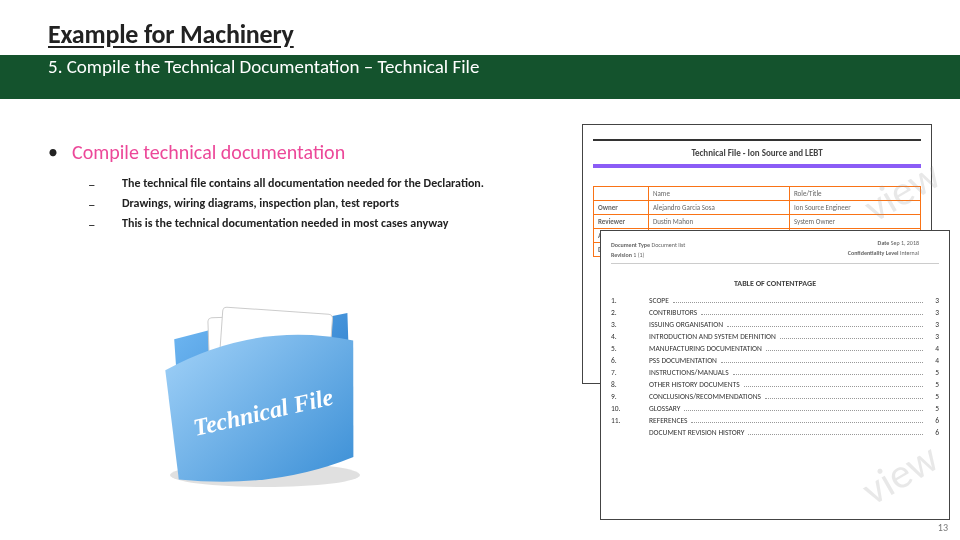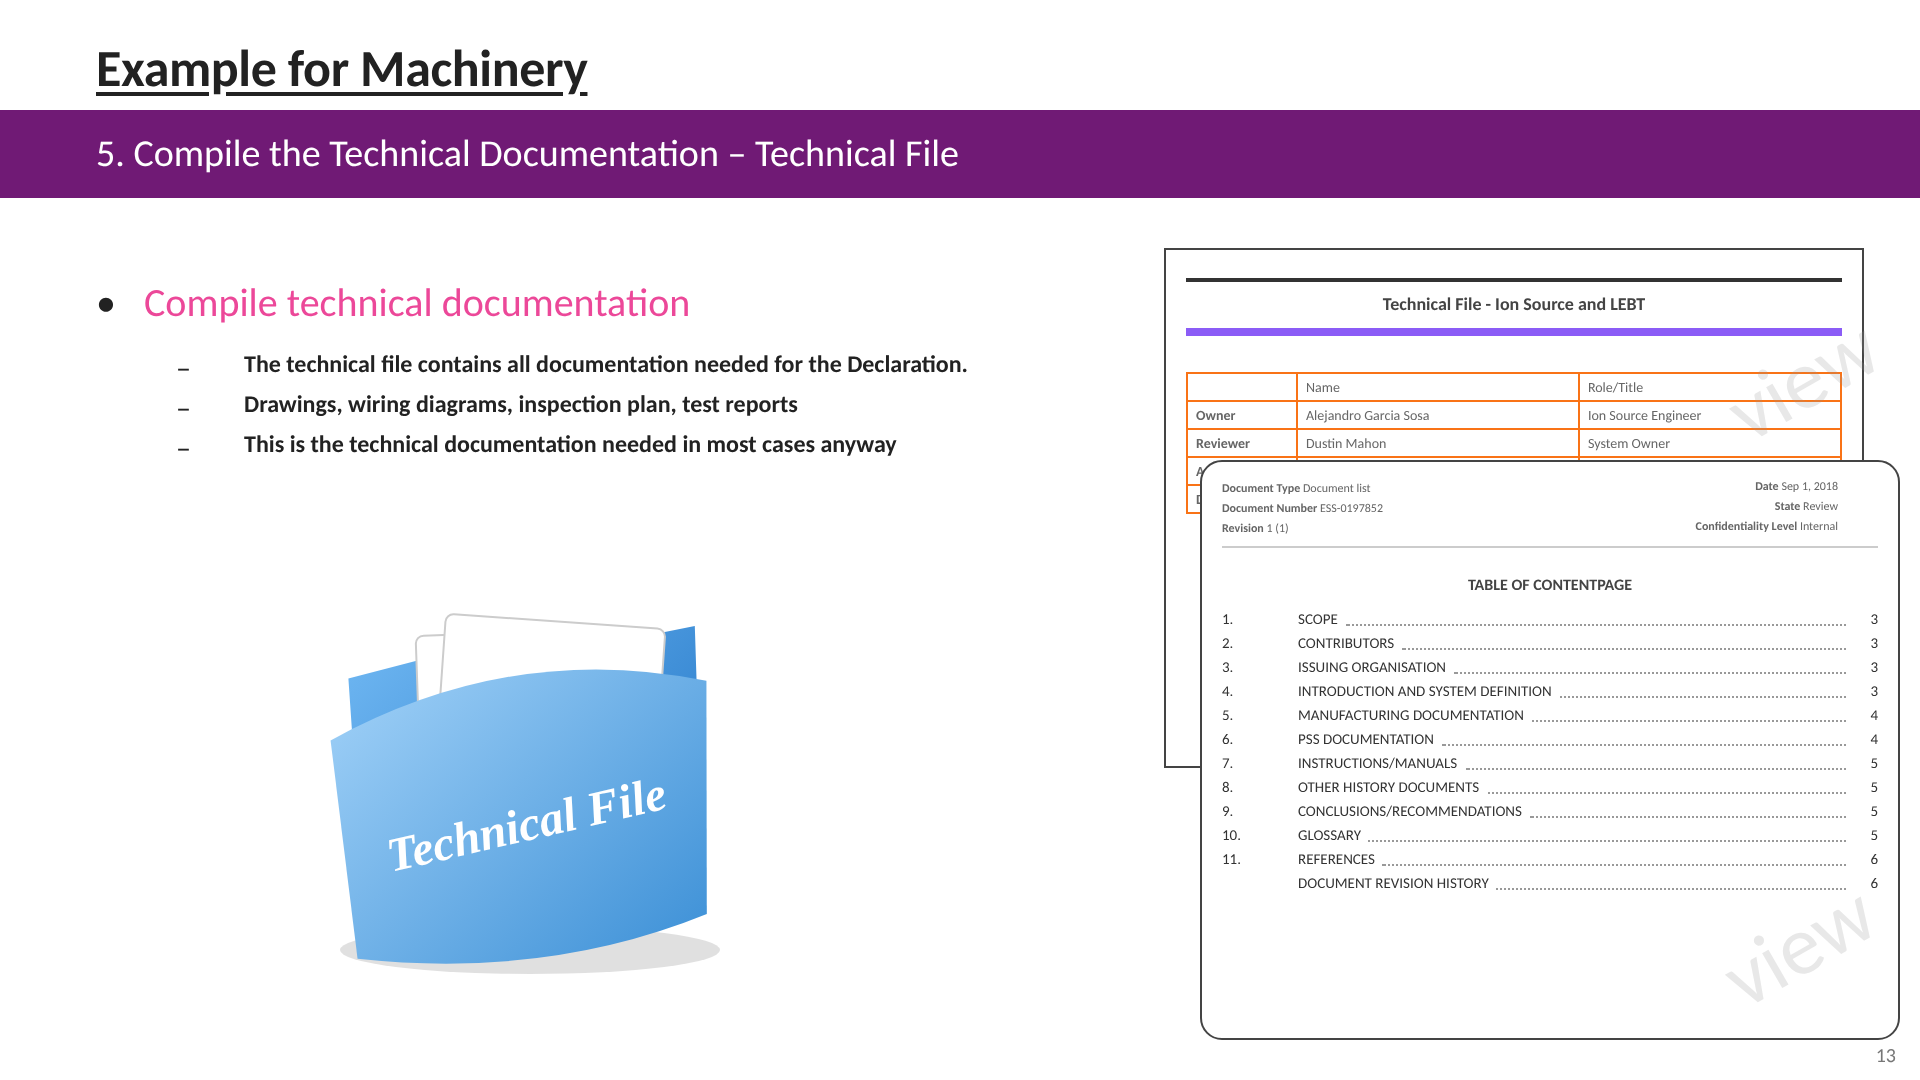--- a/index.html
+++ b/index.html
@@ -22,23 +22,22 @@
     text-decoration: underline;
     text-decoration-color: #222;
     text-underline-offset: 3px;
     letter-spacing: -0.2px;
   }
   .bluebar {
     position: absolute;
     left: 0; right: 0;
     top: 55px;
     height: 44px;
-    background: #701a75;
+    background: #14532d;
     display: flex;
-    align-items: center;
     padding-left: 48px;
   }
   .subtitle {
     color: #fff;
     font-size: 19px;
     font-weight: 400;
   }
   .logo {
     position: absolute;
     right: 14px; top: 16px;
@@ -119,21 +118,20 @@
     padding: 6px 0;
     margin: 6px 0 18px 0;
   }
   .dtable { width: 100%; font-size: 7px; border-collapse: collapse; }
   .dtable td { border: 1px solid #f97316; padding: 2px 4px; color: #666; }
   .dtable .lbl { font-weight: 700; width: 55px; }
   .doc-front {
     right: 10px; top: 230px;
     width: 350px; height: 290px;
     z-index: 2;
-    border-radius: 11px;
   }
   .metarow span { display: inline-block; font-size: 6px; color: #666; margin-right: 10px; }
   .toc-head { display: flex; justify-content: center; font-weight: 700; font-size: 8px; margin: 14px 0 8px; }
   .toc-row { display: flex; font-size: 7.5px; color: #333; margin-bottom: 3px; }
   .toc-num { width: 18px; }
   .toc-label { flex: 0 0 auto; padding-left: 20px; }
   .toc-dots { flex: 1; border-bottom: 1px dotted #999; margin: 0 4px 2px 4px; }
   .toc-page { width: 12px; text-align: right; }
   .watermark {
     position: absolute;
@@ -235,24 +233,20 @@
   <div class="watermark" style="right:-10px; top:40px;">view</div>
 </div>
 
 <div class="docpreview doc-front">
   <div style="border-bottom:1px solid #ccc; padding-bottom:4px;">
     <div class="metarow">
       <span><b>Document Type</b> <span>Document list</span></span>
       <span style="float:right"><b>Date</b> <span>Sep 1, 2018</span></span>
     </div>
     <div class="metarow">
-      <span><b>Document Number</b> <span>ESS-0197852</span></span>
-      <span style="float:right"><b>State</b> <span>Review</span></span>
-    </div>
-    <div class="metarow">
       <span><b>Revision</b> <span>1 (1)</span></span>
       <span style="float:right"><b>Confidentiality Level</b> <span>Internal</span></span>
     </div>
   </div>
   <div class="toc-head">
     <span>TABLE OF CONTENT</span>
     <span>PAGE</span>
   </div>
   <div id="toc-container">
       <div class="toc-row">

